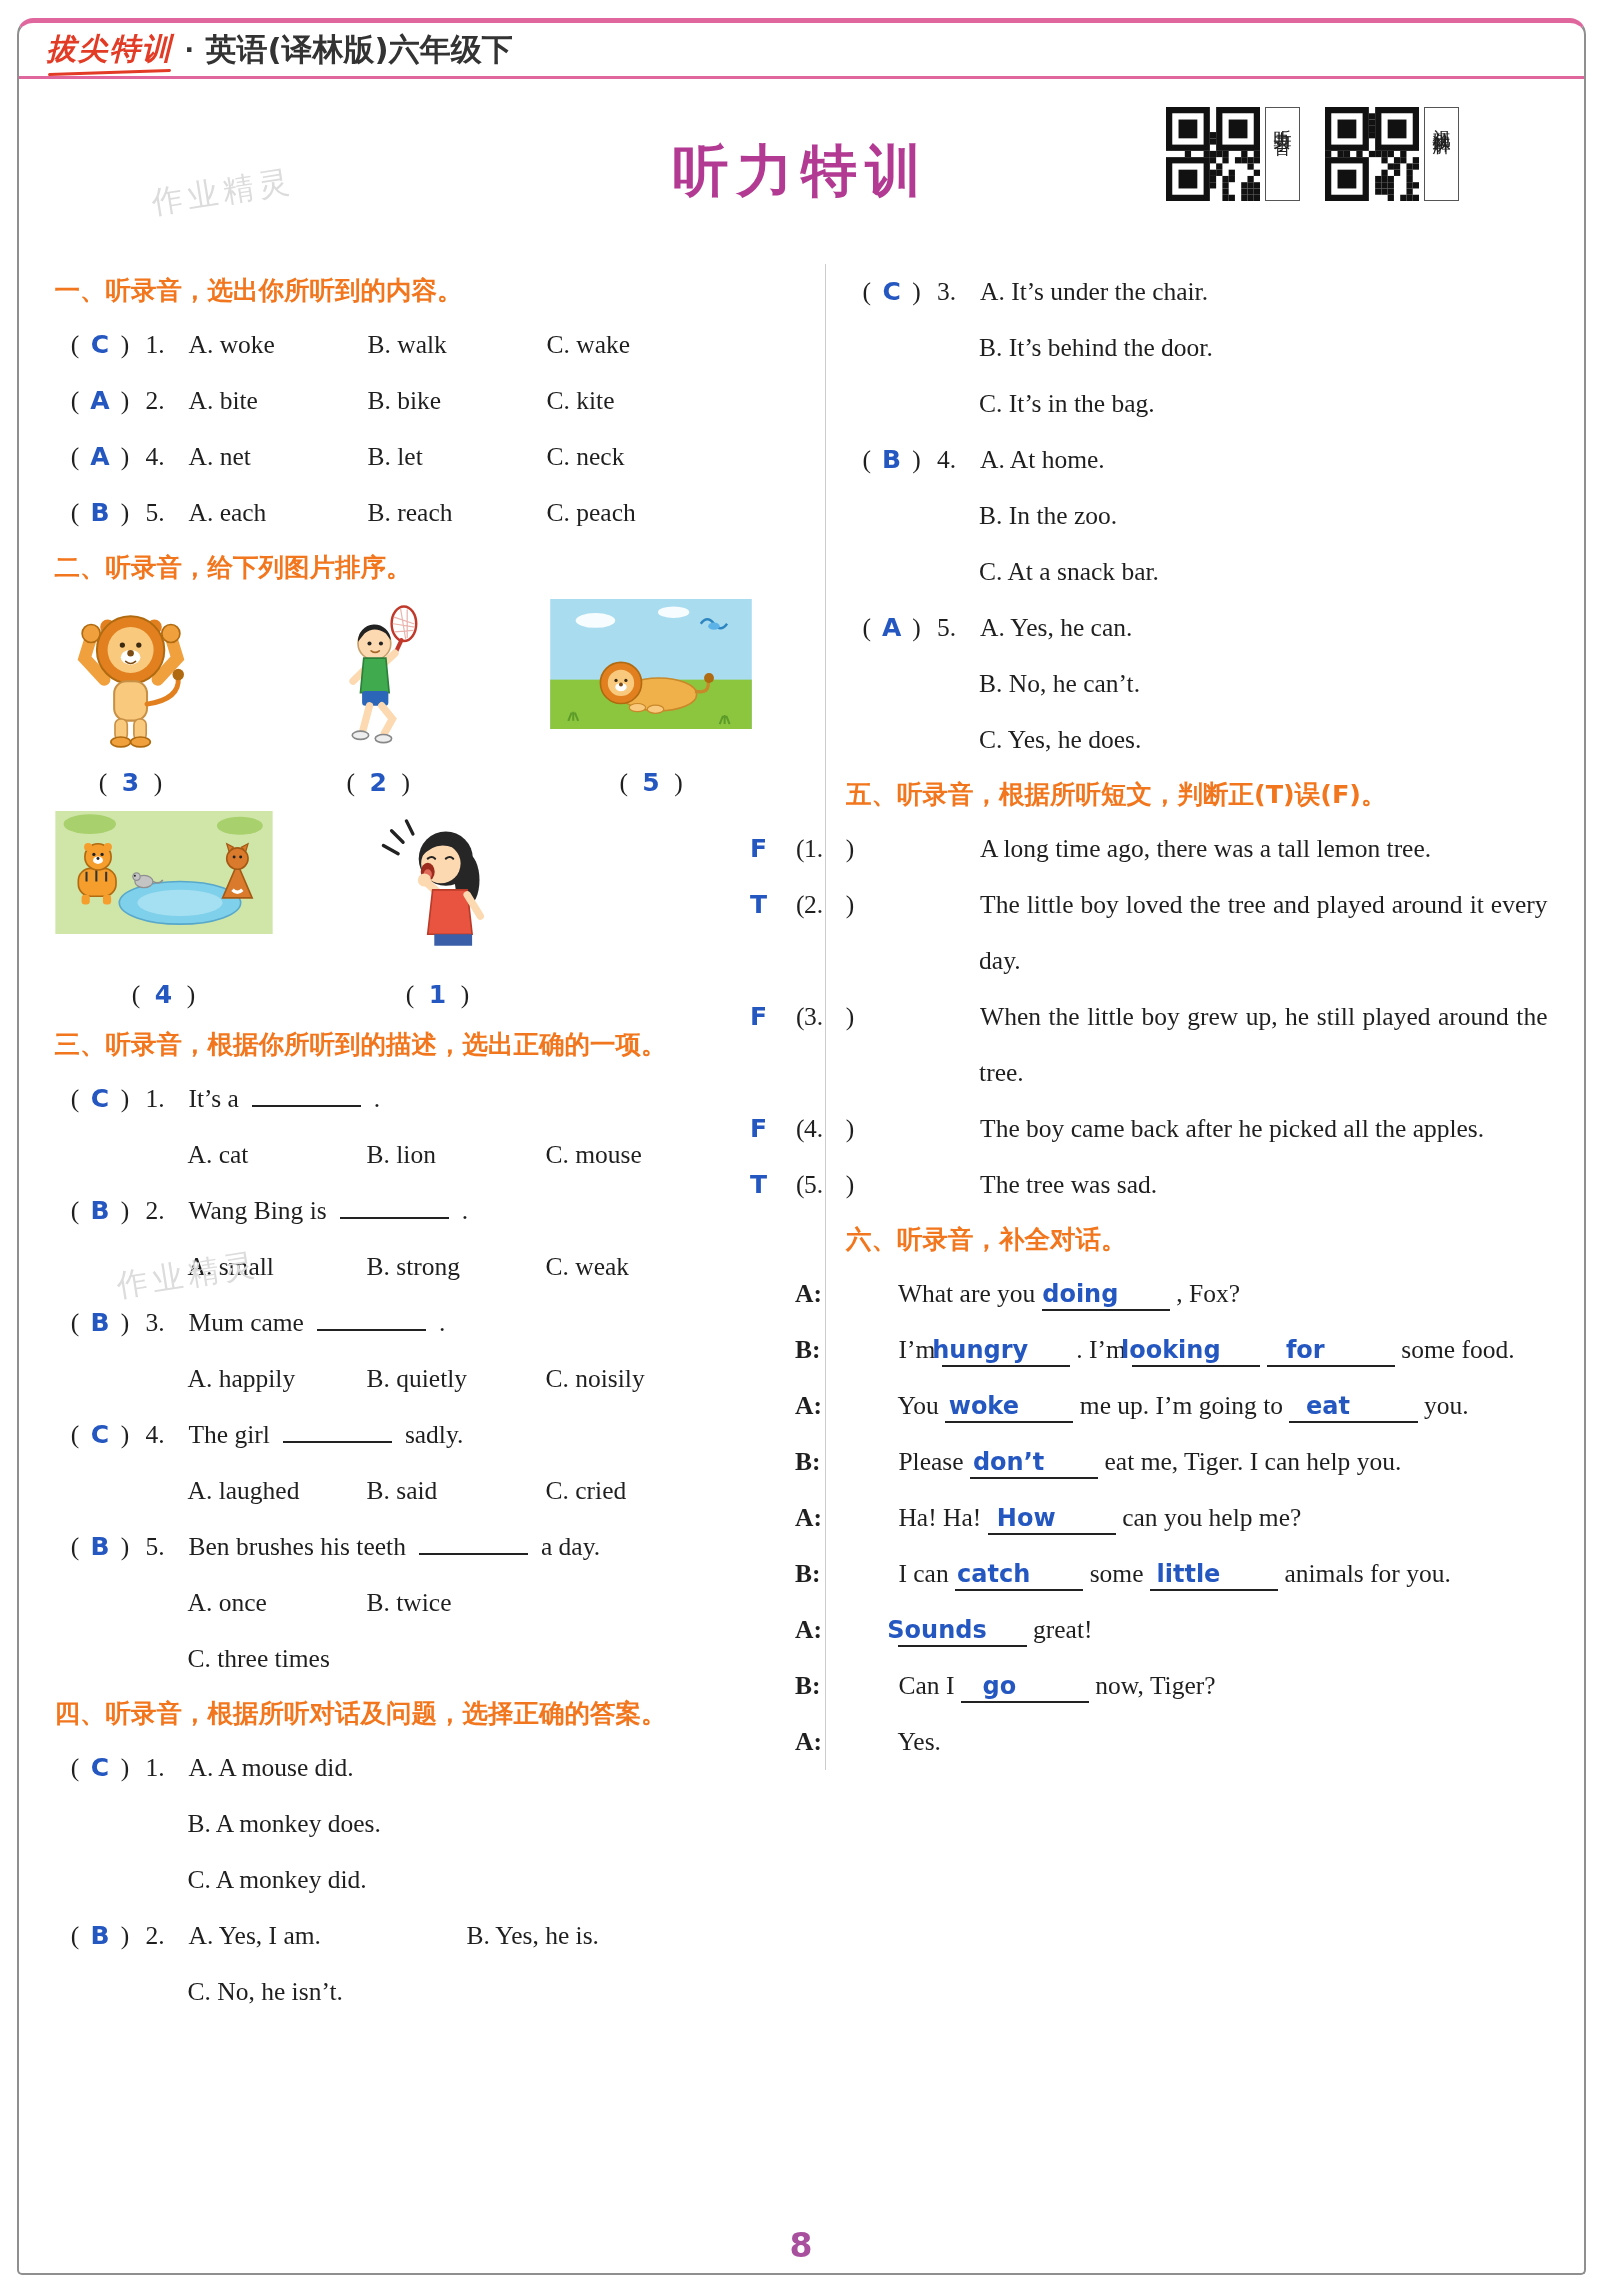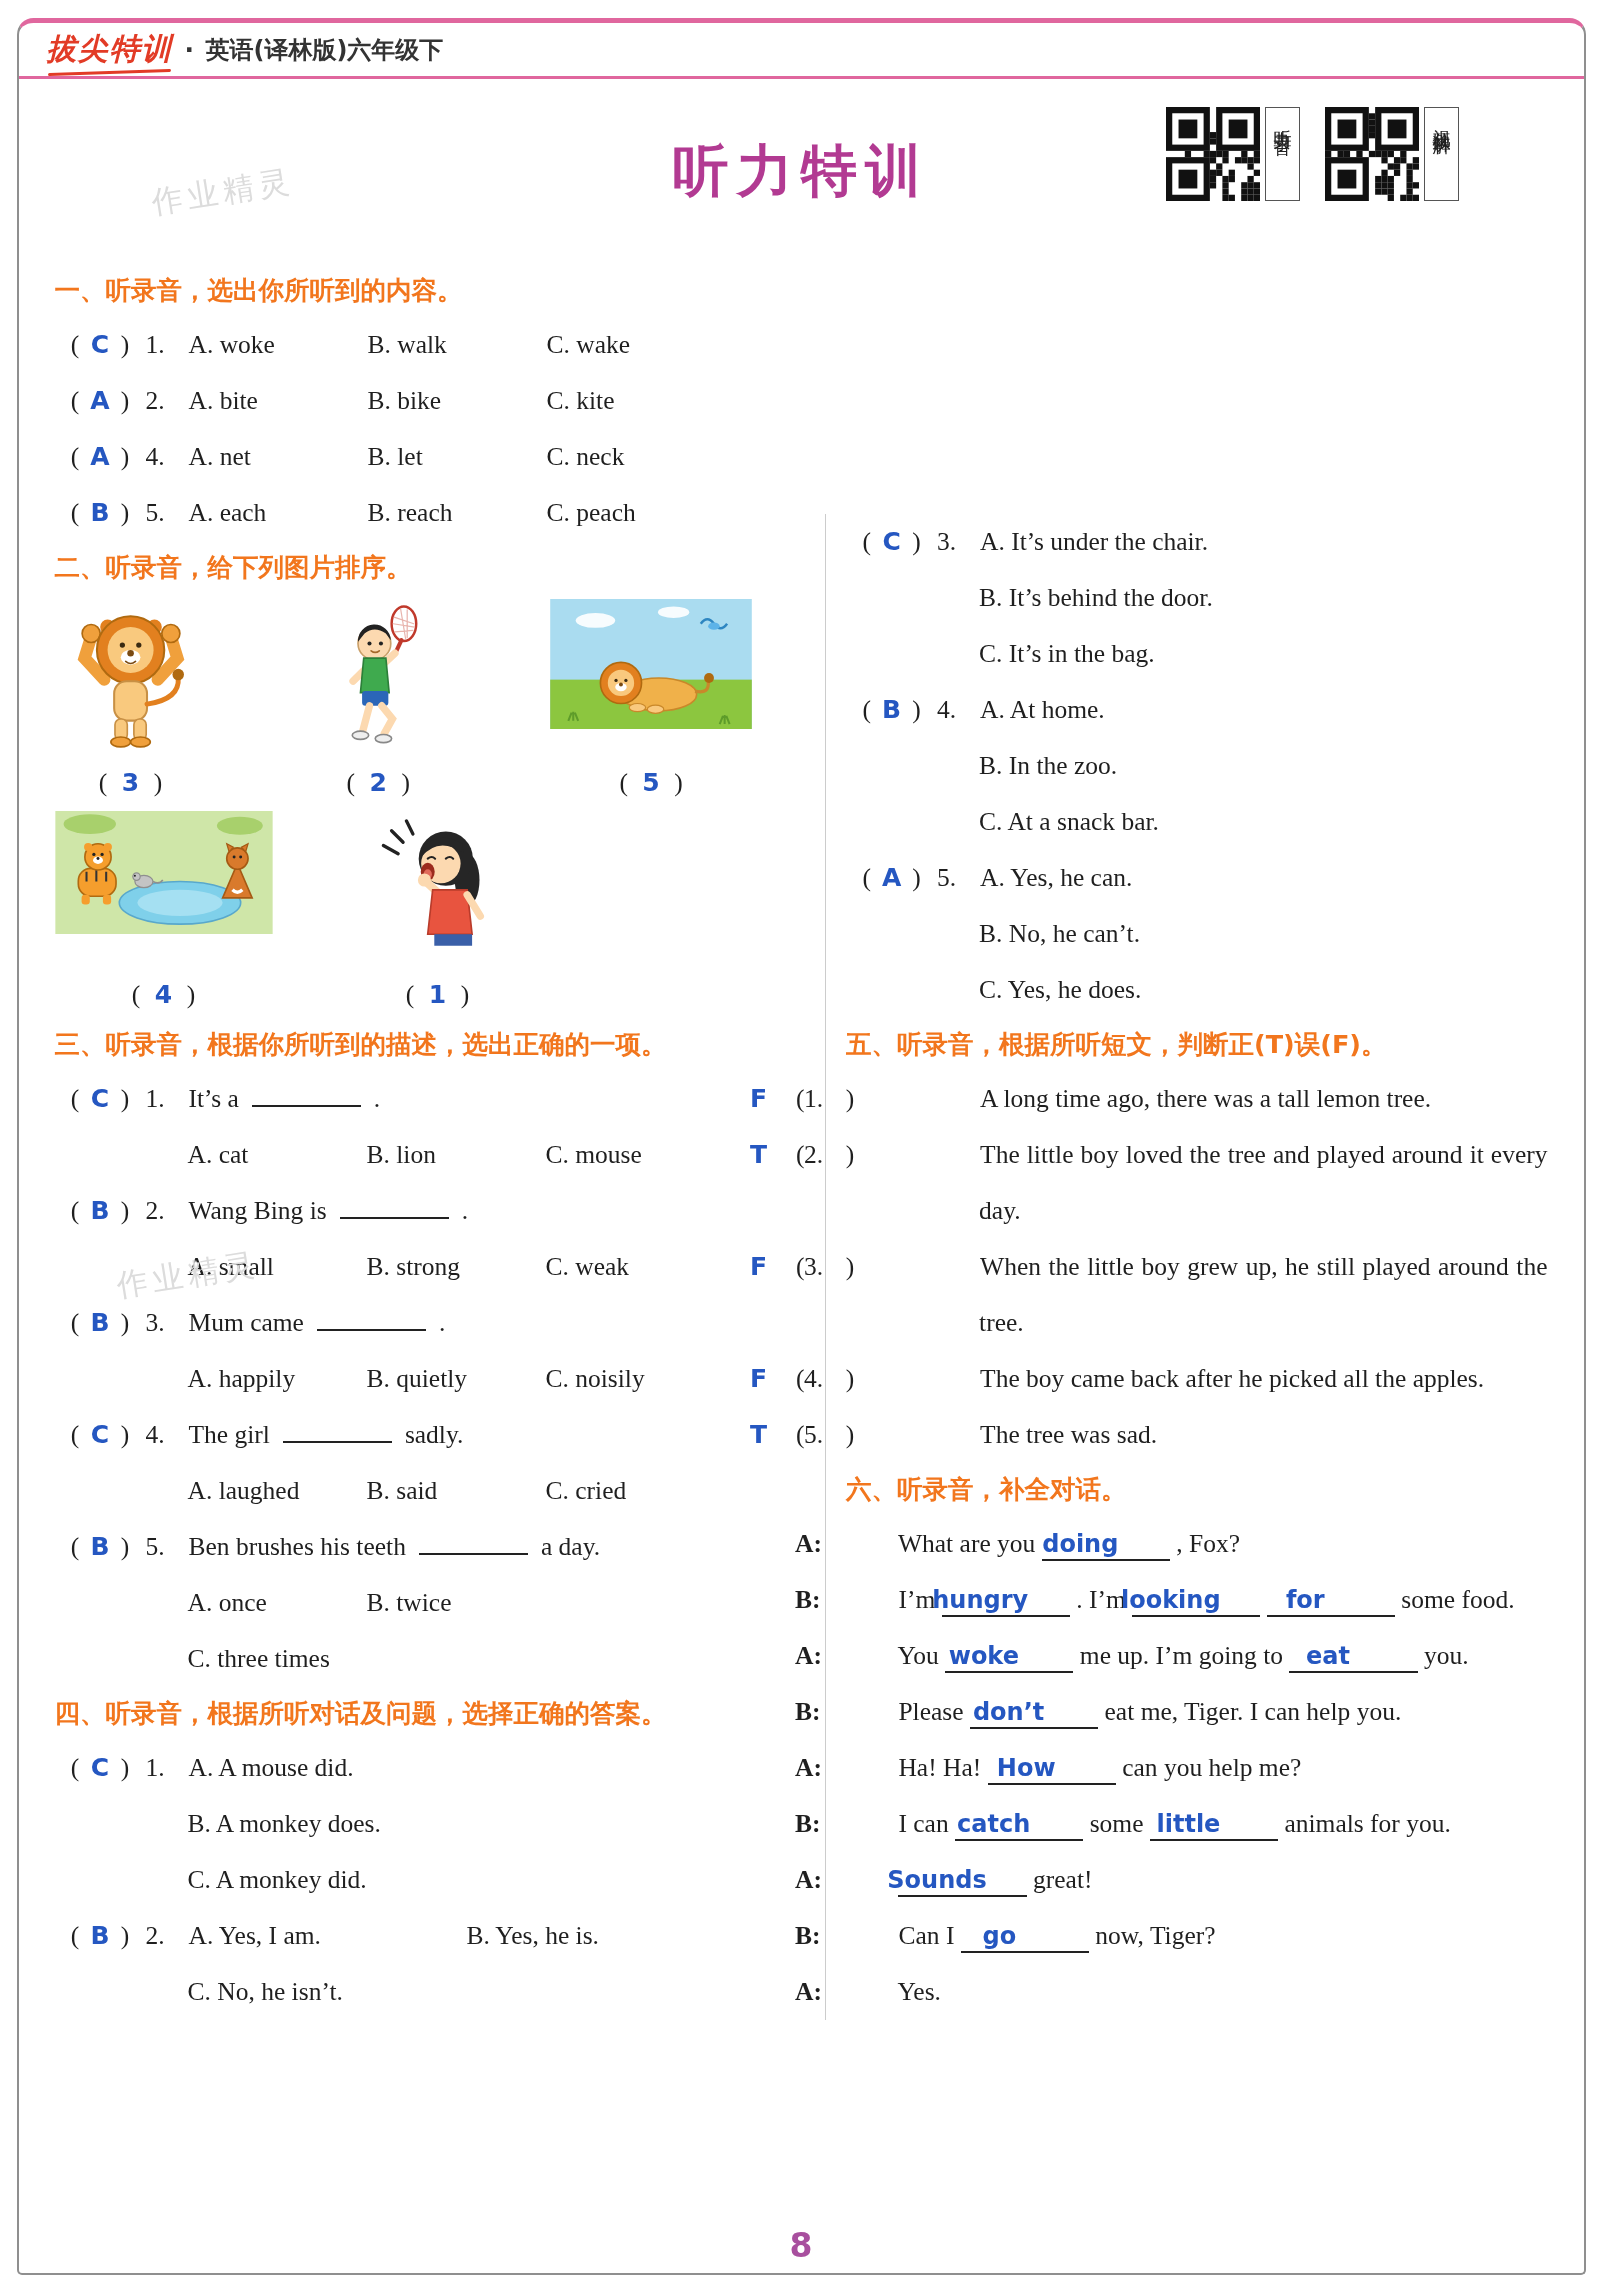--- a/index.html
+++ b/index.html
@@ -9,32 +9,32 @@
   }
   .frame{
     position:absolute;left:16.5px;top:18px;right:16.5px;bottom:20px;
     border:2.5px solid #8f8f8f;border-top:5.8px solid #e0679e;
     border-radius:16.5px 16.5px 5px 5px;background:#fff;overflow:hidden;
   }
   .topbar{height:53px;border-bottom:3.3px solid #e0679e;display:flex;align-items:center;padding-left:28px;}
   .logo{position:relative;color:#e23b26;font-family:"DejaVu Sans",sans-serif;font-size:30px;font-weight:bold;font-style:italic;letter-spacing:1.6px;}
   .logo::after{content:"";position:absolute;left:1.6px;right:1.6px;bottom:-4.1px;height:3.3px;background:#e23b26;border-radius:3.3px;transform:rotate(-2deg);}
   .hdot{margin:0 11.5px;color:#333;font-size:25px;font-weight:bold;font-family:"DejaVu Sans",sans-serif;}
-  .subtitle{color:#333;font-family:"DejaVu Sans",sans-serif;font-size:24px;font-weight:bold;}
+  .subtitle{color:#333;font-family:"DejaVu Sans",sans-serif;font-size:31px;font-weight:bold;}
   .content{position:relative;padding:0 36px;}
   .title-row{position:relative;height:185px;display:flex;align-items:center;justify-content:center;}
   .title{margin:0;font-family:"DejaVu Sans",sans-serif;font-size:56px;letter-spacing:8.2px;color:#b23a92;font-weight:bold;}
   .qr-area{position:absolute;right:89px;top:28px;display:flex;gap:25px;}
   .qr-group{display:flex;align-items:stretch;gap:5.8px;}
   svg.qr{width:94px;height:94px;background:#fff;}
   .qr-label{writing-mode:vertical-rl;text-orientation:upright;font-family:"DejaVu Sans",sans-serif;font-size:18px;letter-spacing:2.5px;border:1.6px solid #555;padding:6.6px 4.1px;display:flex;align-items:center;}
   .wm{position:absolute;color:#dcdcdc;font-family:"DejaVu Sans",sans-serif;font-size:31px;letter-spacing:5px;transform:rotate(-9deg);pointer-events:none;z-index:3;}
   .wm1{left:132px;top:92px;}
   .wm2{left:97px;top:1175px;}
-  .cols{display:flex;align-items:flex-end;gap:48px;}
+  .cols{display:flex;align-items:flex-start;gap:48px;}
   .col{box-sizing:border-box;font-size:25.5px;line-height:56px;}
   .col-left{width:50%;padding-right:25px;}
   .col-right{width:50%;border-left:1.6px solid #ccc;padding-left:20px;}
   .sec{margin:0;font-family:"DejaVu Sans",sans-serif;font-size:25.5px;font-weight:600;color:#f2761d;line-height:53px;}
   .pg{display:inline-block;width:91px;text-align:center;white-space:nowrap;}
   .ansletter{display:inline-block;min-width:25px;margin:0 8.2px;color:#2557c1;font-family:"DejaVu Sans",sans-serif;font-weight:600;font-size:25px;text-align:center;}
   .num{display:inline-block;min-width:43px;}
   .opt{display:inline-block;min-width:179px;}
   .opt2{display:inline-block;min-width:278px;}
   .indent{padding-left:133px;}

